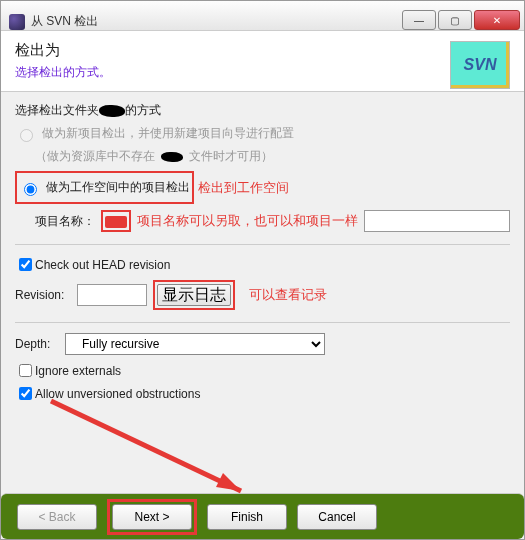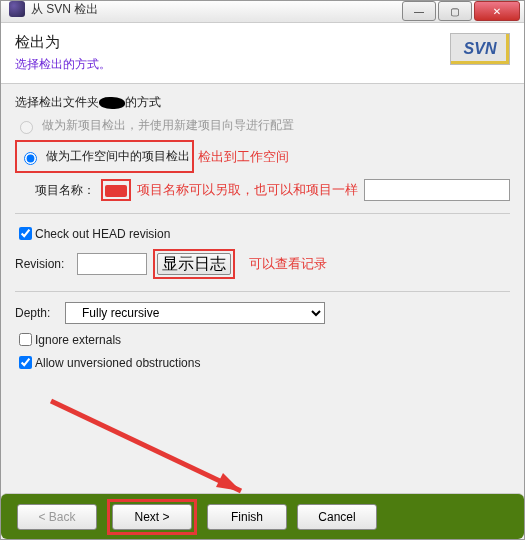--- a/index.html
+++ b/index.html
@@ -1,27 +1,27 @@
 <!DOCTYPE html>
 <html><head>
 <meta charset="utf-8">
 <style>
   * { box-sizing: border-box; font-family: "Microsoft YaHei", "Segoe UI", Tahoma, sans-serif; }
   body { margin: 0; background: #fff; }
   .window { width: 525px; height: 540px; border: 1px solid #999; background: #f0f0f0; position: relative; }
-  .titlebar { height: 22px; background: linear-gradient(to bottom, #fdfdfd, #e6e6e6); border-bottom: 1px solid #ccc; display: flex; align-items: flex-start; padding: 0 4px 0 8px; }
+  .titlebar { height: 30px; background: linear-gradient(to bottom, #fdfdfd, #e6e6e6); border-bottom: 1px solid #ccc; display: flex; align-items: flex-end; padding: 0 4px 0 8px; }
   .titlebar .icon { width:16px; height:16px; background: radial-gradient(circle at 30% 30%, #6a58a8, #2c2650); border-radius: 3px; margin-right: 6px; }
   .titlebar .title { flex: 1; font-size: 12px; color: #333; }
   .winbtns { display:flex; gap:2px; }
   .winbtn { width:34px; height:20px; border:1px solid #888; background: linear-gradient(#f5f5f5,#dcdcdc); border-radius:3px; display:flex; align-items:center; justify-content:center; font-size:10px; color:#333; }
   .winbtn.close { background: linear-gradient(#e78, #c9302c); color:#fff; border-color:#a33; width:46px; }
   .header { background:#fff; border-bottom:1px solid #ccc; padding:10px 14px; position:relative; }
   .header .h1 { font-size:15px; font-weight:normal; color:#222; }
   .header .h2 { font-size:12px; color:#6d28d9; margin-top:4px; }
-  .svnlogo { position:absolute; right:14px; top:10px; width:60px; height:32px; border:1px solid #bbb; background:#e5e5e5; display:flex; align-items:center; justify-content:center; box-shadow: inset -3px -3px 0 #e0c040; }
+  .svnlogo { position:absolute; right:14px; top:10px; width:60px; height:48px; border:1px solid #bbb; background:#5eead4; display:flex; align-items:center; justify-content:center; box-shadow: inset -3px -3px 0 #e0c040; }
   .svnlogo span { font-size:16px; font-weight:bold; color:#345aa0; font-style:italic; }
   .content { padding: 10px 14px 0 14px; font-size:12px; color:#222; }
   .grp { margin-bottom:12px; }
   .radio { display:flex; align-items:center; gap:6px; margin:6px 0; }
   .radio.disabled { color:#999; }
   input[type=radio] { width:13px; height:13px; }
   .redbox { border:2px solid #e53935; padding:0 2px; display:inline-block; }
   .redtext { color:#e53935; font-size:13px; }
   .formrow { display:flex; align-items:center; gap:6px; margin:6px 0; }
   .label { font-size:12px; min-width:56px; }
@@ -67,20 +67,25 @@
   <div class="content">
 
     <div class="grp">
       <div>
         <span>选择检出文件夹</span><span class="blot"></span><span>的方式</span>
       </div>
       <label class="radio disabled">
         <input type="radio" disabled="" style="">
         <span>做为新项目检出，并使用新建项目向导进行配置</span>
       </label>
+      <div class="radio disabled" style="margin-left:20px">
+        <span>（做为资源库中不存在</span>
+        <span class="blot" style="width:22px;height:10px"></span>
+        <span>文件时才可用）</span>
+      </div>
       <div style="display:flex; align-items:center; gap:4px;">
         <span class="redbox">
           <label class="radio">
             <input type="radio" checked="" style="">
             <span>做为工作空间中的项目检出</span>
           </label>
         </span>
         <span class="redtext">检出到工作空间</span>
       </div>
       <div class="formrow" style="margin-left:20px">

